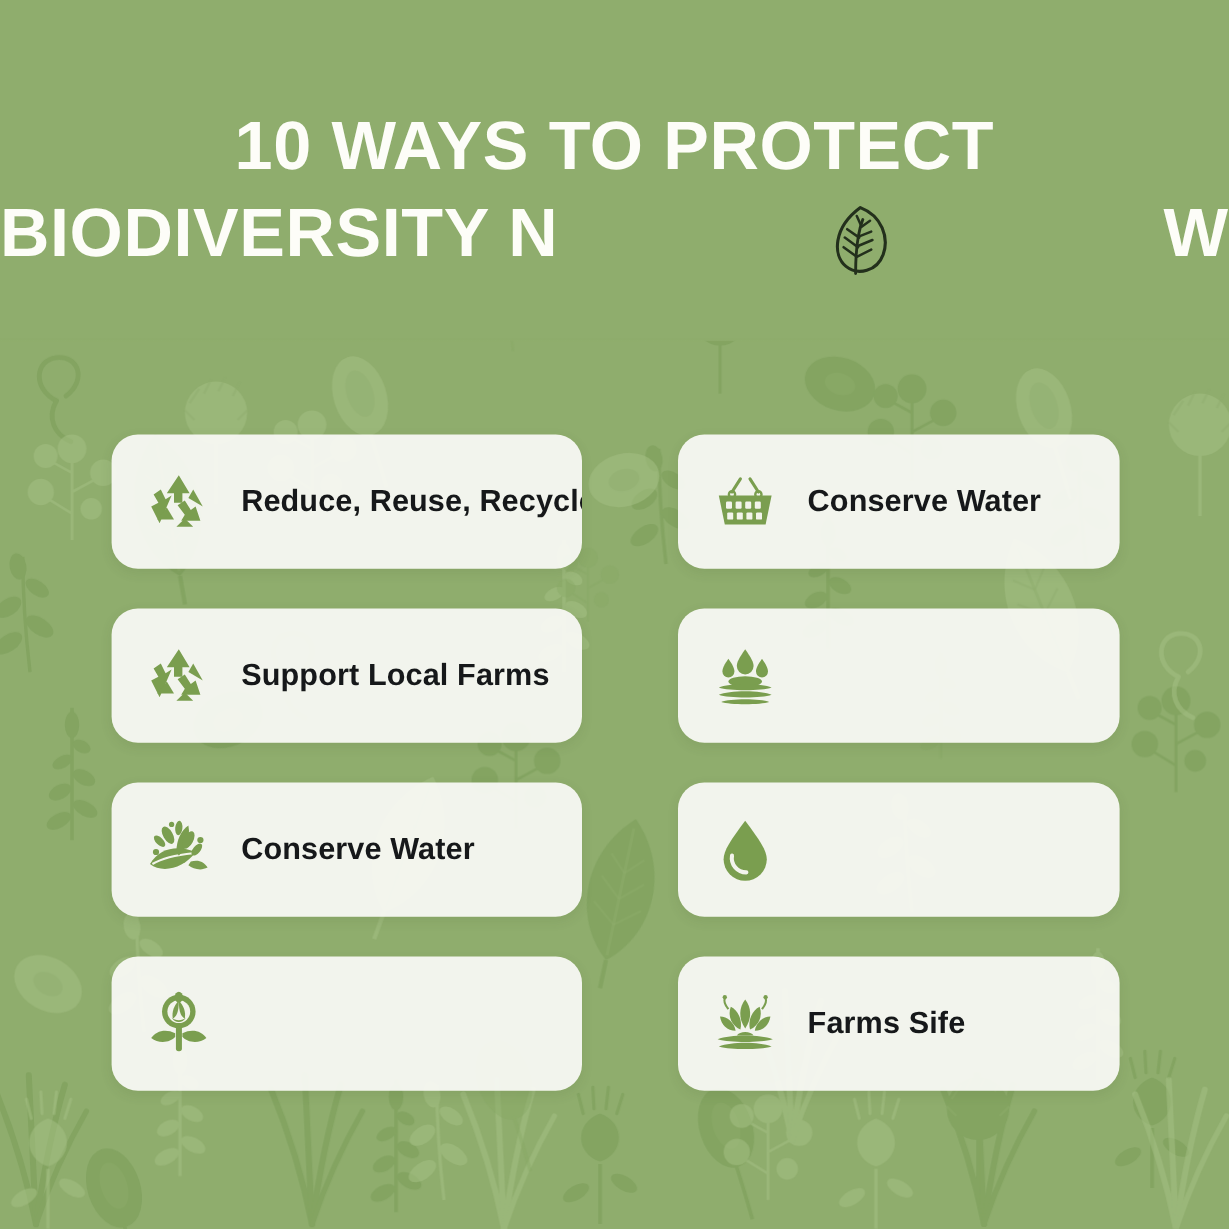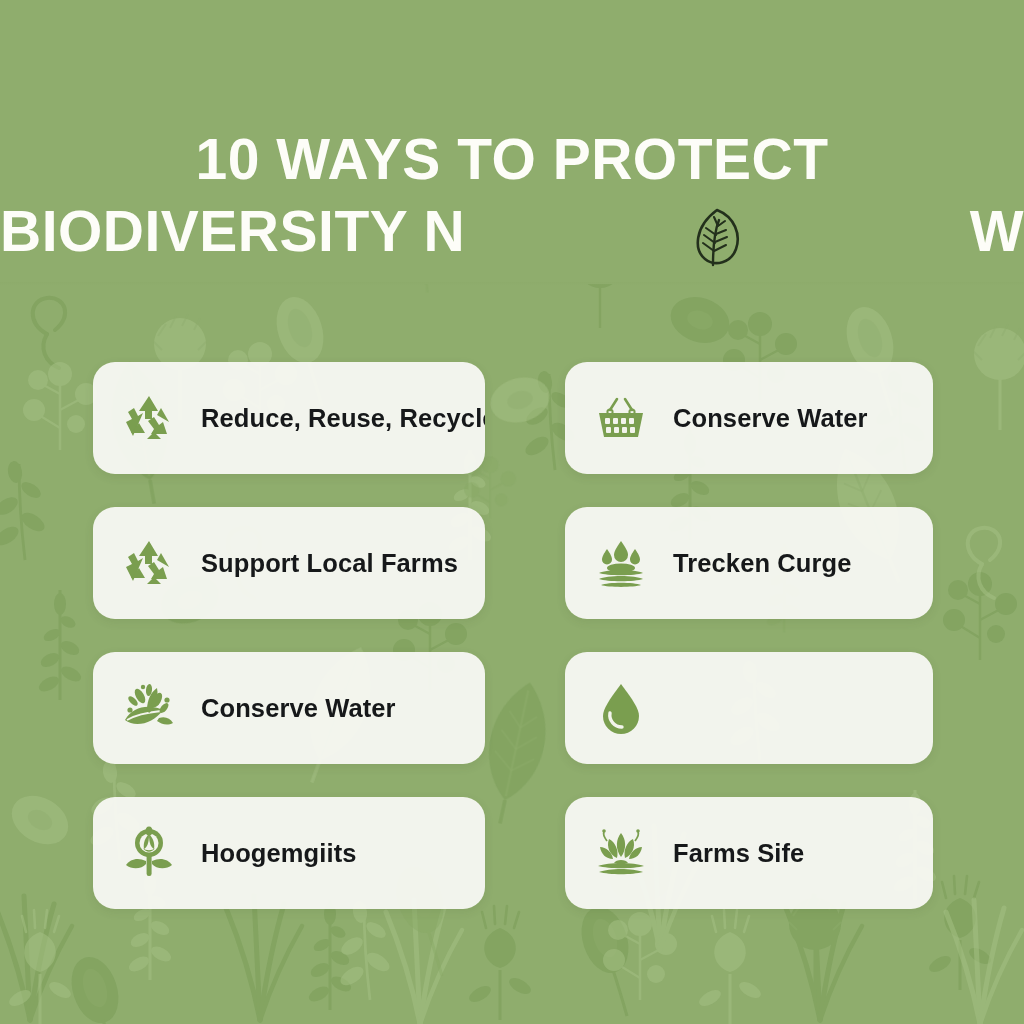--- a/index.html
+++ b/index.html
@@ -40,21 +40,20 @@
     position:absolute; left:0; bottom:-1px; width:100%; height:3px;
     background:linear-gradient(to bottom, rgba(140,170,105,0.55), rgba(140,170,105,0));
   }
 
   #title-wrap {
     position:absolute;
     left:0; top:86px;
     width:1024px;
     text-align:center;
     z-index:6;
-    margin-top:37px;
   }
   .title-line {
     display:block;
     color:#fdfdf8;
     font-weight:bold;
     font-size:57px;
     letter-spacing:0.5px;
     line-height:72px;
     white-space:nowrap;
   }
@@ -325,21 +324,20 @@
         <svg viewBox="0 0 56 56" xmlns="http://www.w3.org/2000/svg" fill="#7a9e4f">
           <path d="M28,6 C33,13 35,17 35,20 A7,7 0 0 1 21,20 C21,17 23,13 28,6 Z"></path>
           <path d="M14,14 C17.5,19 19,22 19,24.5 A5,5 0 0 1 9,24.5 C9,22 10.5,19 14,14 Z"></path>
           <path d="M42,14 C45.5,19 47,22 47,24.5 A5,5 0 0 1 37,24.5 C37,22 38.5,19 42,14 Z"></path>
           <ellipse cx="28" cy="33" rx="14" ry="4.5"></ellipse>
           <path d="M6,38 C14,34 42,34 50,38 C42,41 14,41 6,38 Z"></path>
           <path d="M6,44 C14,40 42,40 50,44 C42,47 14,47 6,44 Z"></path>
           <path d="M8,50 C15,47 41,47 48,50 C41,52.5 15,52.5 8,50 Z"></path>
         </svg>
       </span>
-      <span class="card-label">Trecken Curge</span>
     </div>
 
     <div class="card left">
       <span class="card-icon">
         <svg viewBox="0 0 56 56" xmlns="http://www.w3.org/2000/svg" fill="#7a9e4f">
           <path d="M4,40 C12,26 28,24 42,30 C32,44 14,48 4,40 Z"></path>
           <path d="M6,40 C16,34 30,32 40,31" stroke="#f3f4ec" stroke-width="1.8" fill="none"></path>
           <path d="M26,30 C26,20 30,12 36,8 C38,18 34,28 28,33 Z"></path>
           <ellipse cx="19" cy="16" rx="4" ry="8" transform="rotate(-30 19 16)"></ellipse>
           <ellipse cx="36" cy="20" rx="4" ry="8" transform="rotate(28 36 20)"></ellipse>
@@ -371,21 +369,20 @@
           <circle cx="28" cy="18" r="9.5" fill="#f3f4ec"></circle>
           <path d="M28,9 C24,13 22,18 23,24 C26,22 28,19 28,9 Z" fill="#7a9e4f"></path>
           <path d="M28,9 C32,13 34,18 33,24 C30,22 28,19 28,9 Z" fill="#7a9e4f"></path>
           <path d="M22,23 C25,26 31,26 34,23 C31,28 25,28 22,23 Z" fill="#7a9e4f"></path>
           <ellipse cx="28" cy="6" rx="3.4" ry="4.6" fill="#7a9e4f"></ellipse>
           <rect x="25.6" y="29" width="5" height="22" rx="2.2" fill="#7a9e4f"></rect>
           <path d="M25,36 C17,32 9,34 5,40 C11,45 21,44 25,39 Z" fill="#7a9e4f"></path>
           <path d="M31,36 C39,32 47,34 51,40 C45,45 35,44 31,39 Z" fill="#7a9e4f"></path>
         </svg>
       </span>
-      <span class="card-label">Hoogemgiits</span>
     </div>
 
     <div class="card right">
       <span class="card-icon">
         <svg viewBox="0 0 56 56" xmlns="http://www.w3.org/2000/svg" fill="#7a9e4f">
           <path d="M28,8 C33,14 34,24 28,32 C22,24 23,14 28,8 Z"></path>
           <path d="M16,14 C22,17 26,25 24,33 C17,30 13,22 16,14 Z"></path>
           <path d="M40,14 C43,22 39,30 32,33 C30,25 34,17 40,14 Z"></path>
           <path d="M7,22 C13,22 19,27 20,34 C13,34 8,29 7,22 Z"></path>
           <path d="M49,22 C48,29 43,34 36,34 C37,27 43,22 49,22 Z"></path>

